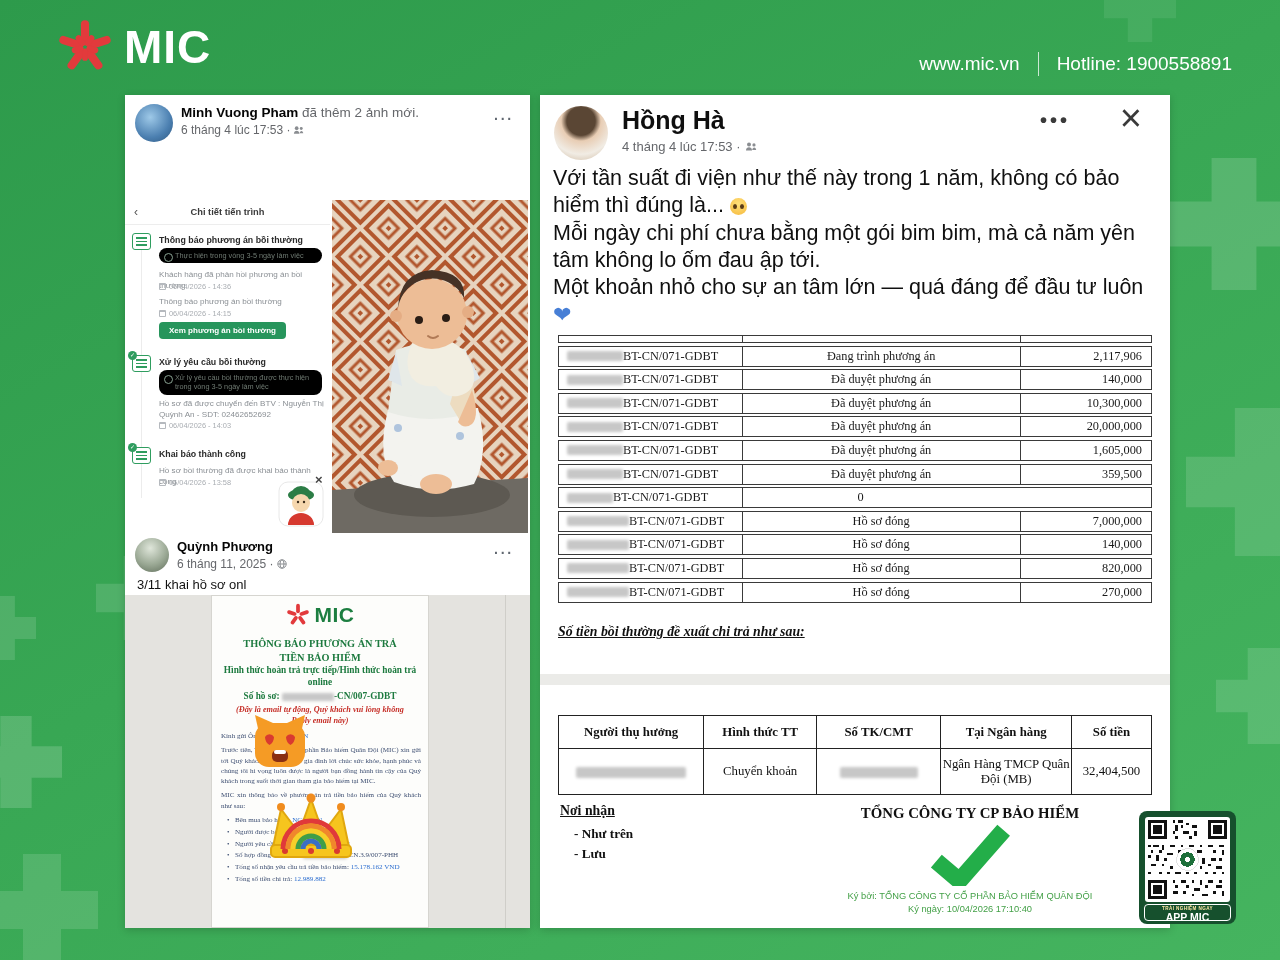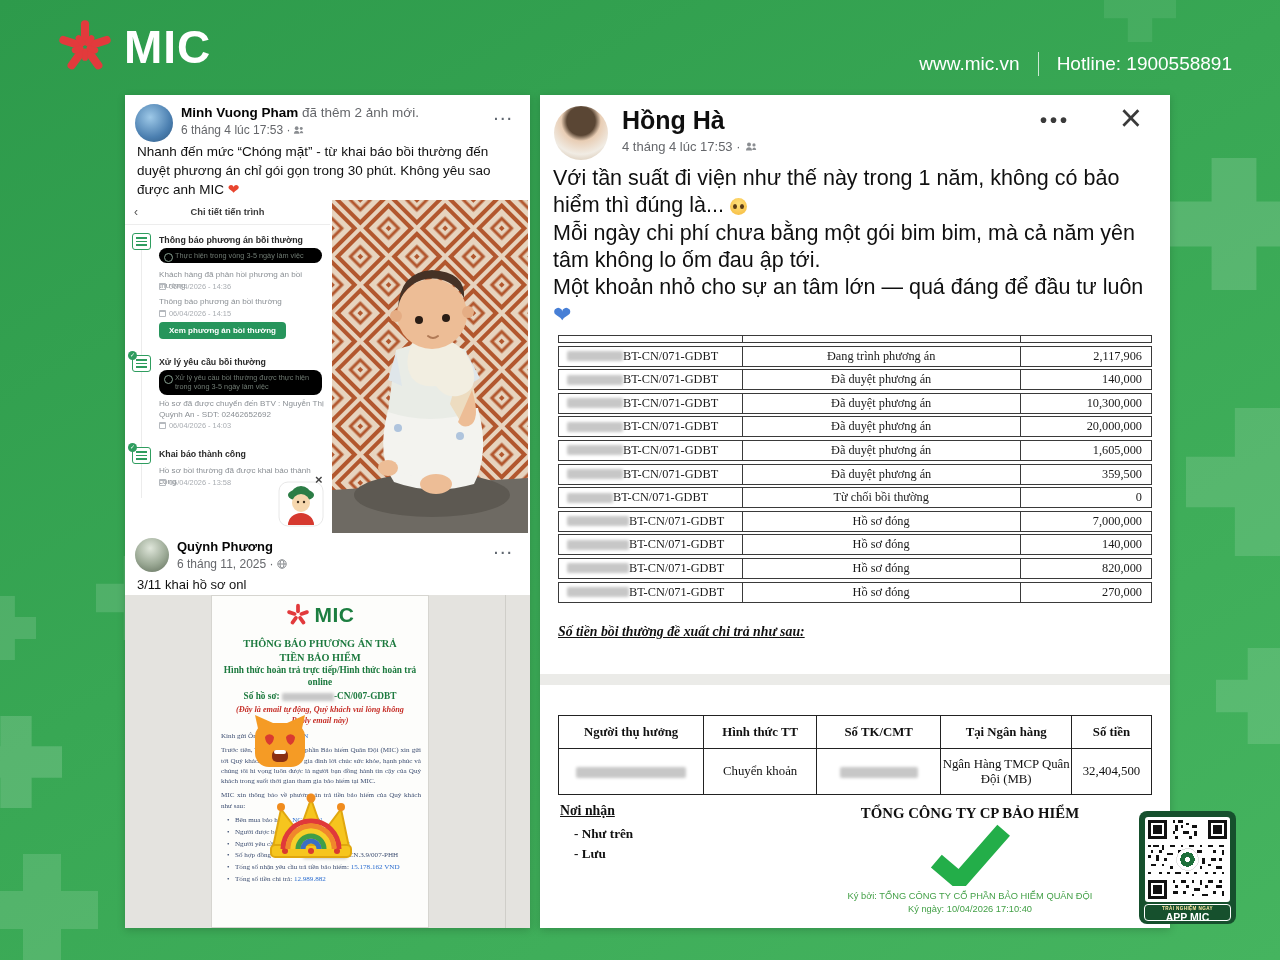--- a/index.html
+++ b/index.html
@@ -190,24 +190,20 @@
               <circle cx="4" cy="3" r="2" fill="#8a8d91"></circle>
               <circle cx="9" cy="3.4" r="1.6" fill="#8a8d91"></circle>
               <path d="M1 9c0-2 1.4-3.2 3-3.2S7 7 7 9z" fill="#8a8d91"></path>
               <path d="M7.2 8.6c.2-1.6 1-2.6 2-2.6 1.1 0 1.8 1 2 2.6z" fill="#8a8d91"></path>
             </svg>
         </div>
       </div>
     </div>
     <div class="p1-dots dots">···</div>
 
-    <div class="p1-text">
-      <span>Nhanh đến mức “Chóng mặt” - từ khai báo bồi thường đến duyệt phương án chỉ gói gọn trong 30 phút. Không yêu sao được anh MIC </span><span class="heart">❤</span><br>
-      <span class="link">#miccare</span>
-    </div>
 
     <div class="collage">
 
       <div class="tl">
         <div class="tl-header">
           <span class="tl-back">‹</span>
           <div class="tl-title">Chi tiết tiến trình</div>
         </div>
         <div class="tl-line"></div>
 
@@ -467,21 +463,20 @@
             <span>BT-CN/071-GDBT</span>
           </div>
           <div class="cr-status">Đã duyệt phương án</div>
           <div class="cr-amount">359,500</div>
         </div>
       <div class="claim-row">
           <div class="cr-code">
             <span class="blur-chip" style="width:46px;height:10px"></span>
             <span>BT-CN/071-GDBT</span>
           </div>
-          <div class="cr-status">Từ chối bồi thường</div>
           <div class="cr-amount">0</div>
         </div>
       <div class="claim-row">
           <div class="cr-code">
             <span class="blur-chip" style="width:62px;height:10px"></span>
             <span>BT-CN/071-GDBT</span>
           </div>
           <div class="cr-status">Hồ sơ đóng</div>
           <div class="cr-amount">7,000,000</div>
         </div>

